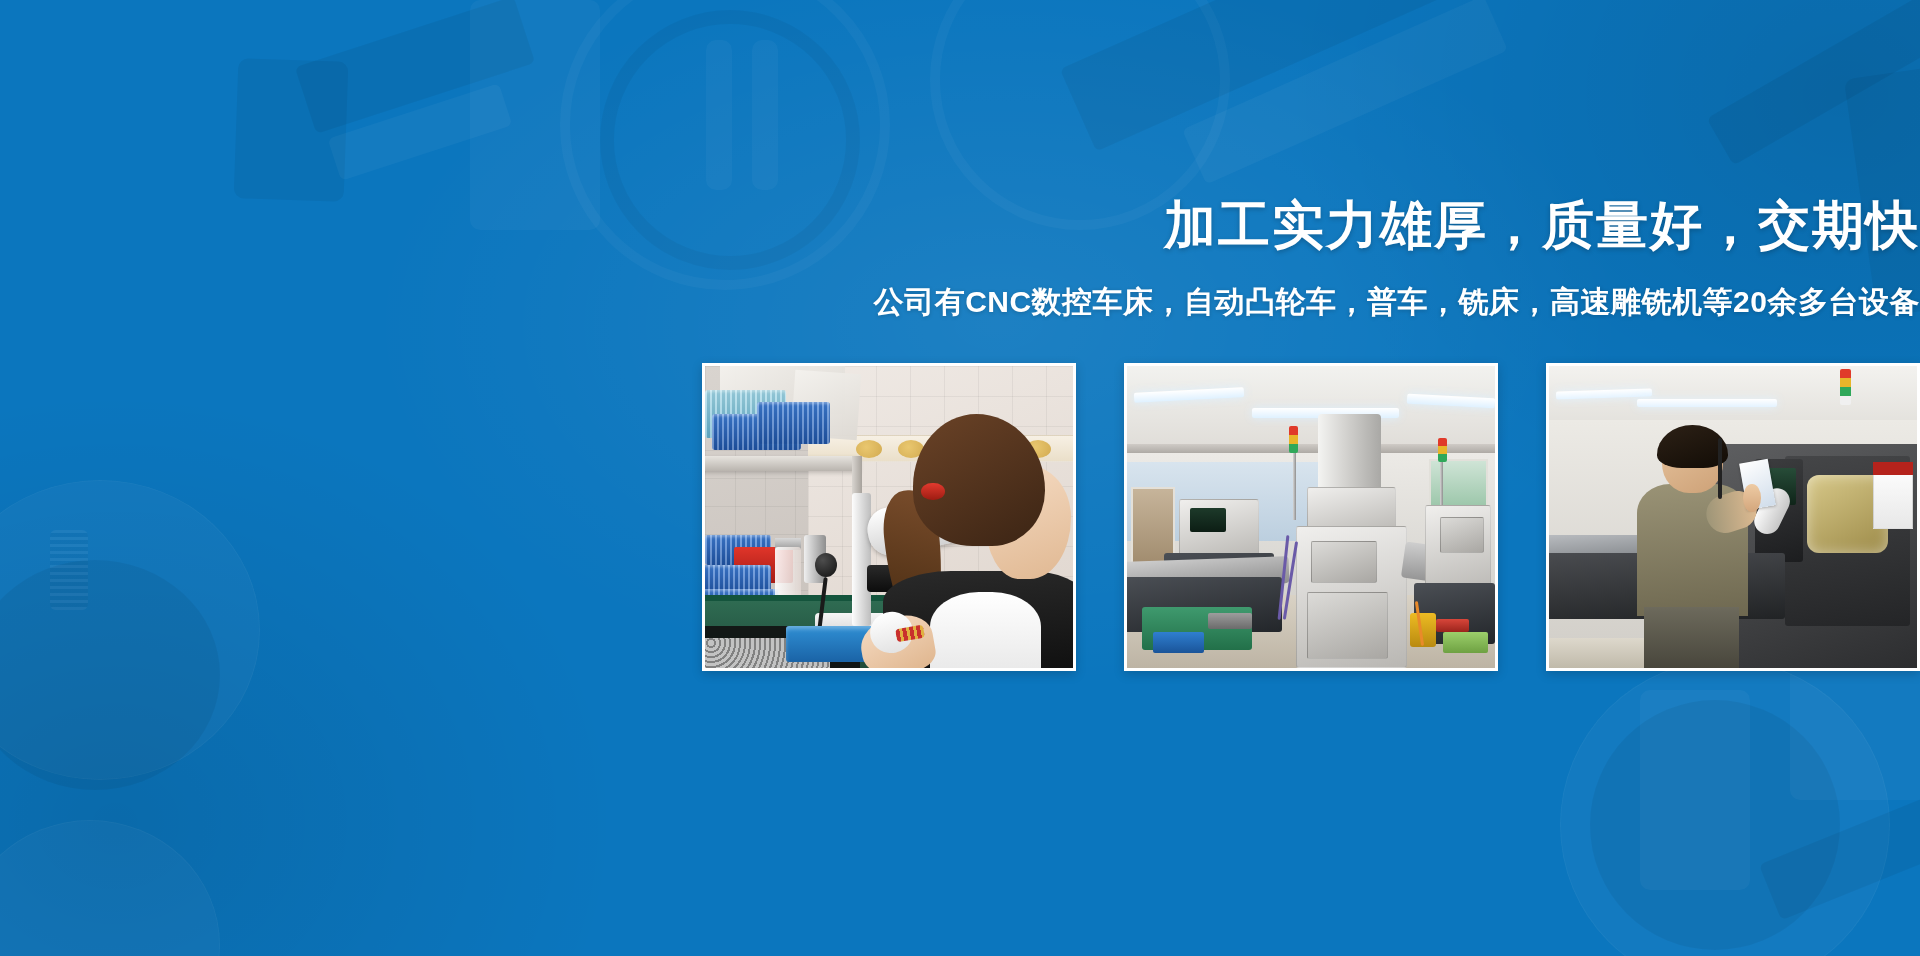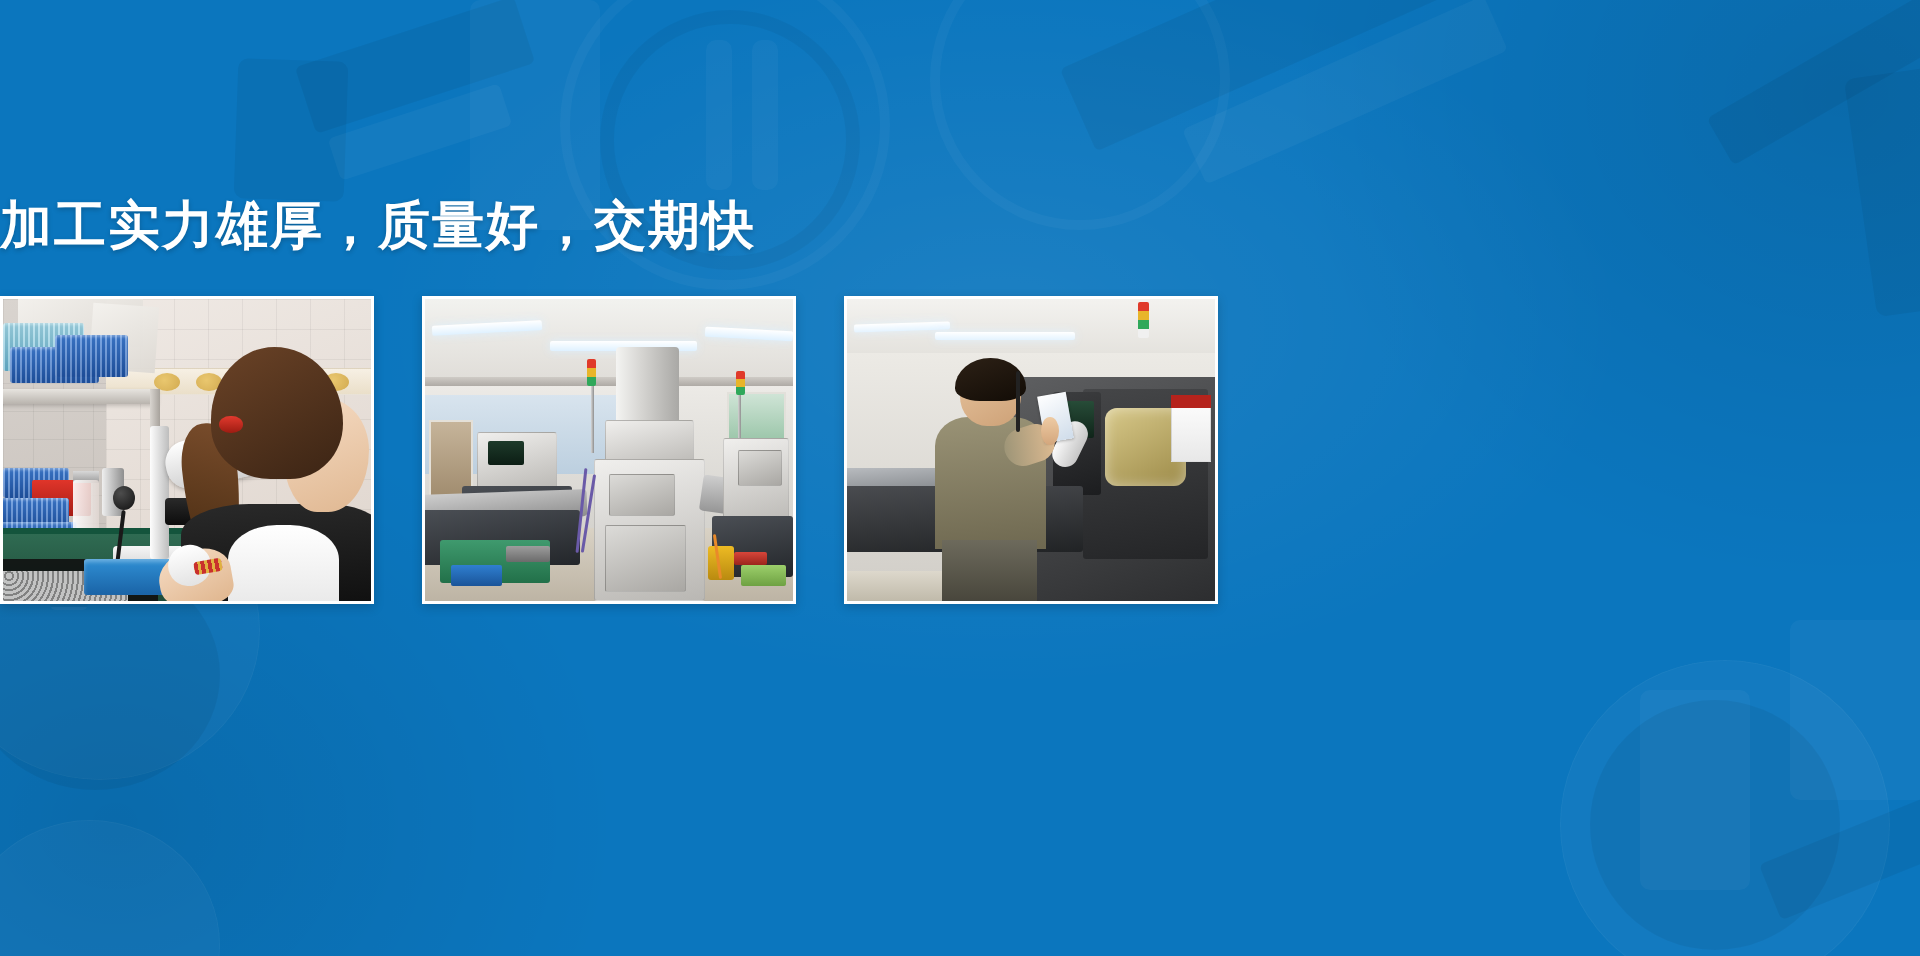--- a/index.html
+++ b/index.html
@@ -71,21 +71,21 @@
   .ring-dark{
     border-radius:50%;
     border:14px solid rgba(0,0,0,.045);
     background:transparent;
   }
 
   
   #banner-content{
     position:relative;
     width:1920px; height:956px;
-    display:flex; flex-direction:column; align-items:flex-start;
+    display:flex; flex-direction:column; align-items:flex-end;
   }
 
   #headline{
     margin-top:196px;
     font-size:52px;
     font-weight:bold;
     color:#ffffff;
     letter-spacing:2px;
     line-height:1.15;
     text-shadow:0 2px 5px rgba(0,0,0,.22);
@@ -565,20 +565,21 @@
 
   <div class="part disc" style="left:-40px; top:820px; width:260px; height:250px;"></div>
 
   <div class="bg-light"></div>
 </div>
 
 <div id="banner-content">
 
   <h1 id="headline">加工实力雄厚，质量好，交期快</h1>
 
+  <p id="subheadline">公司有CNC数控车床，自动凸轮车，普车，铣床，高速雕铣机等20余多台设备</p>
 
   <div id="gallery">
 
     <div class="photo-frame">
       <div class="photo">
         <div class="p1-wall-left"></div>
         <div class="p1-wall"></div>
         <div class="p1-border">
           <span class="p1-flower" style="left:18%"></span>
           <span class="p1-flower" style="left:34%"></span>

